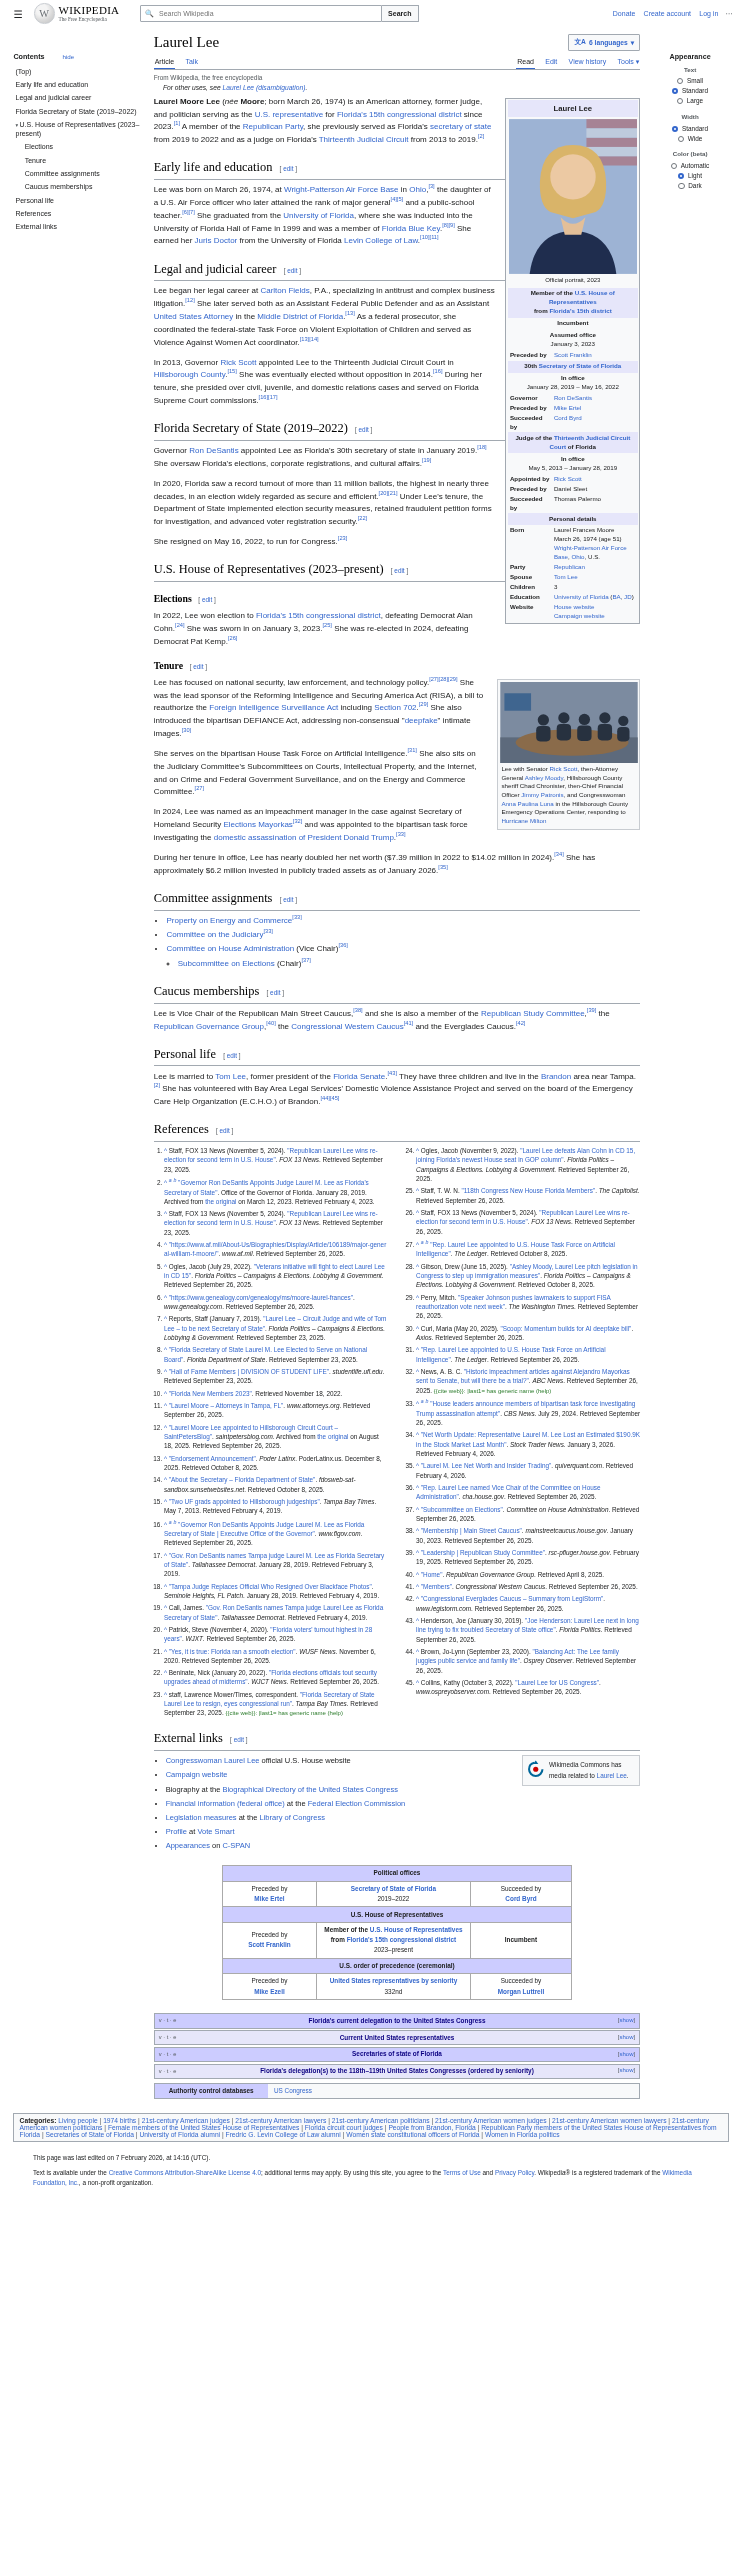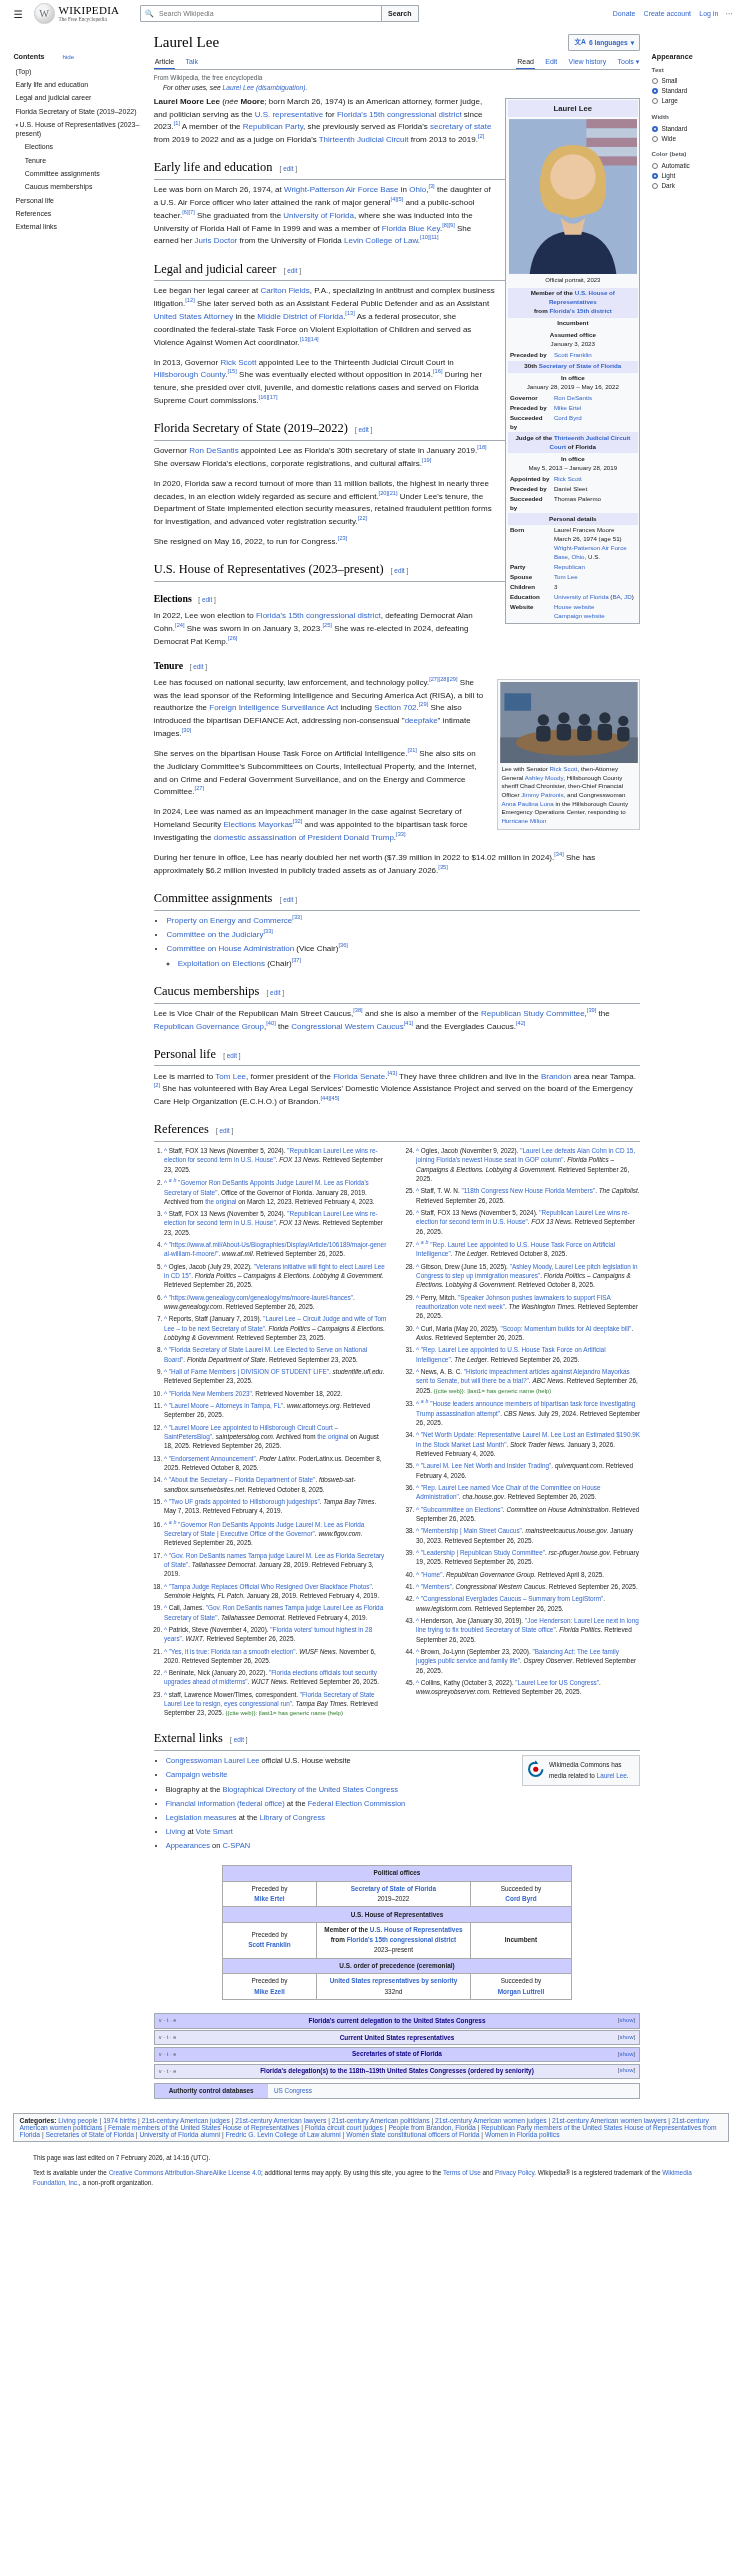--- a/index.html
+++ b/index.html
@@ -39,21 +39,21 @@
   .toc-head { display:flex; align-items:baseline; gap:18px; margin-bottom:4.1px; }
   .toc-title { font-weight:700; font-size:7.2px; }
   .toc-hide { font-size:6.2px; color:#3366cc; cursor:pointer; }
   .toc ul { list-style:none; margin:0; padding:0; }
   .toc li { padding:2.1px 0 2.1px 2.1px; color:#202122; cursor:pointer; line-height:1.3; }
   .toc li.sub { padding-left:11.3px; }
   .toc li.expandable::before { content:"▾ "; font-size:5.2px; color:#54595d; }
   .toc li.top-item { font-weight:400; }
 
   
-  .appearance { font-size:6.4px; padding-top:17.5px; color:#202122; }
+  .appearance { font-size:6.4px; padding-top:17.5px; color:#202122;text-align:center; }
   .ap-title { font-weight:700; font-size:7.2px; margin-bottom:5.2px; }
   .ap-group { margin-bottom:7.2px; }
   .ap-label { color:#54595d; font-size:6.2px; margin-bottom:3.1px; font-weight:700; }
   .ap-opts { list-style:none; margin:0; padding:0; }
   .ap-opts li { padding:1.5px 0; cursor:pointer; }
   .radio { display:inline-block; width:6.2px; height:6.2px; border:0.5px solid #72777d; border-radius:50%;
     margin-right:3.6px; vertical-align:-1px; background:#fff; }
   .ap-opts li[data-selected="true"] .radio { border:2.1px solid #36c; }
 
   
@@ -395,21 +395,21 @@
         <p>During her tenure in office, Lee has nearly doubled her net worth ($7.39 million in 2022 to $14.02 million in 2024).<sup class="rl"><a>[34]</a></sup> She has approximately $6.2 million invested in publicly traded assets as of January 2026.<sup class="rl"><a>[35]</a></sup></p>
 
         <h2 class="sect">
           <span>Committee assignments</span>
           <span class="editsection"><a>edit</a></span>
         </h2>
         <ul class="cmt">
               <li><a>Property on Energy and Commerce</a><sup class="rl"><a>[33]</a></sup></li>
               <li><a>Committee on the Judiciary</a><sup class="rl"><a>[33]</a></sup></li>
               <li><a>Committee on House Administration</a> (Vice Chair)<sup class="rl"><a>[36]</a></sup></li>
-              <li class="sub"><a>Exploitation on Elections</a> (Chair)<sup class="rl"><a>[37]</a></sup></li>
+              <li class="sub"><a>Subcommittee on Elections</a> (Chair)<sup class="rl"><a>[37]</a></sup></li>
             </ul>
 
         <h2 class="sect">
           <span>Caucus memberships</span>
           <span class="editsection"><a>edit</a></span>
         </h2>
         <p>Lee is Vice Chair of the Republican Main Street Caucus,<sup class="rl"><a>[38]</a></sup> and she is also a member of the <a>Republican Study Committee</a>,<sup class="rl"><a>[39]</a></sup> the <a>Republican Governance Group</a>,<sup class="rl"><a>[40]</a></sup> the <a>Congressional Western Caucus</a><sup class="rl"><a>[41]</a></sup> and the Everglades Caucus.<sup class="rl"><a>[42]</a></sup></p>
 
         <h2 class="sect">
           <span>Personal life</span>
@@ -484,21 +484,21 @@
           </svg>
           <span>Wikimedia Commons has media related to <a>Laurel Lee</a>.</span>
         </div>
 
         <ul class="extlinks">
               <li><a>Congresswoman Laurel Lee</a> official U.S. House website</li>
               <li><a>Campaign website</a></li>
               <li>Biography at the <a>Biographical Directory of the United States Congress</a></li>
               <li><a>Financial information (federal office)</a> at the <a>Federal Election Commission</a></li>
               <li><a>Legislation measures</a> at the <a>Library of Congress</a></li>
-              <li><a>Living</a> at <a>Vote Smart</a></li>
+              <li><a>Profile</a> at <a>Vote Smart</a></li>
               <li><a>Appearances</a> on <a>C-SPAN</a></li>
             </ul>
 
         <table class="succ">
           <tbody>
                 <tr>
                   <th colspan="3">Political offices</th>
                 </tr>
           <tr>
             <td>Preceded by<br><b><a>Mike Ertel</a></b></td>

